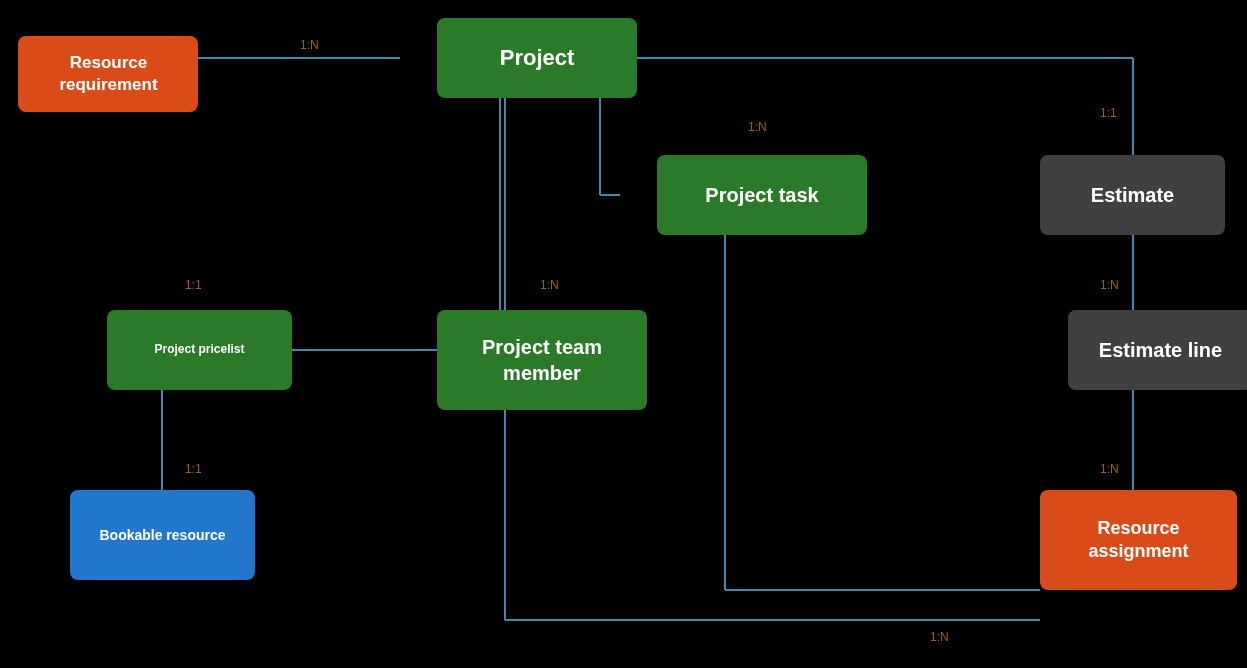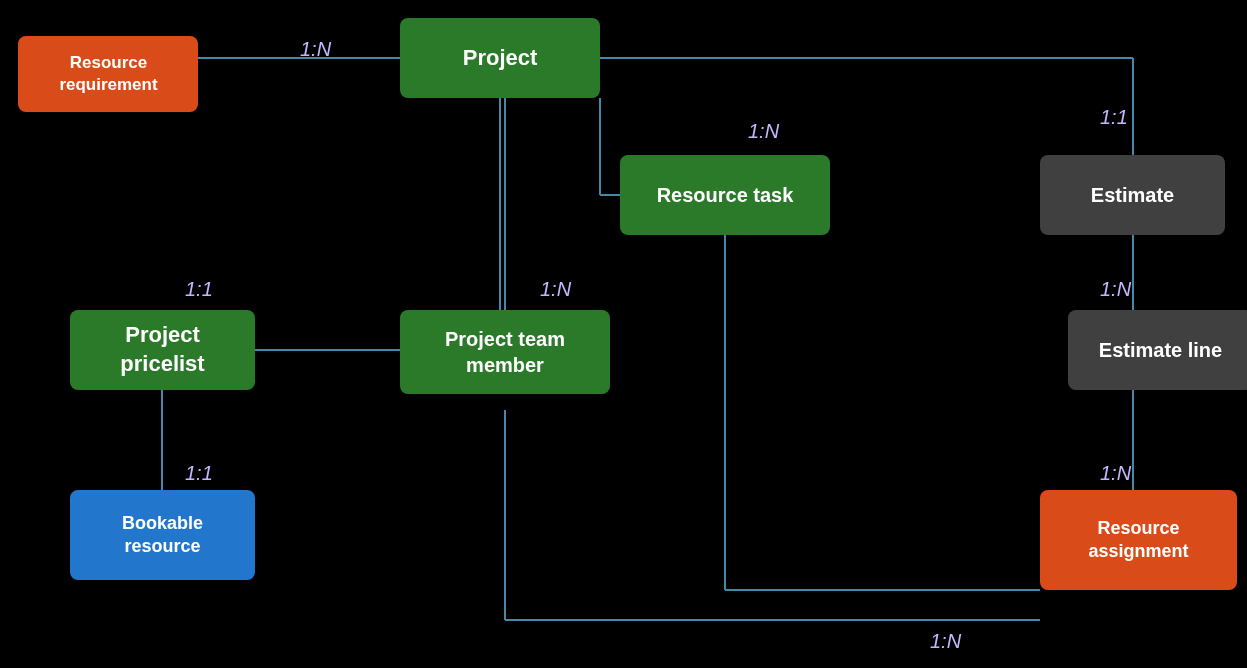--- a/index.html
+++ b/index.html
@@ -29,31 +29,30 @@
       display: flex;
       align-items: center;
       justify-content: center;
       text-align: center;
       color: #fff;
       font-size: 18px;
       font-weight: 600;
       padding: 10px 14px;
       line-height: 1.3;
     }
-    .node-green { background: #2a7a2a; }
+    .node-green { background: #2a7a2a; margin-left: 37px; }
     .node-orange { background: #d94c1a; }
     .node-magenta { background: #404040; }
     .node-blue { background: #2277cc; }
 
     .label {
       position: absolute;
-      color: #c4b5fd;
-      font-size: 20px;
+      color: #a16207;
+      font-size: 12px;
       font-weight: 400;
-      font-style: italic;
     }
   </style>
 </head>
 <body>
 
 <div class="diagram-container">
 
   <svg class="lines">
 
     <line x1="198" y1="58" x2="400" y2="58" stroke="#4488aa" stroke-width="2"></line>
@@ -84,40 +83,40 @@
 
   <div class="node node-orange" style="left:18px; top:36px; width:180px; height:76px; font-size:17px;padding-left:15px;">
     <span>Resource requirement</span>
   </div>
 
   <div class="node node-green" style="left:400px; top:18px; width:200px; height:80px; font-size:22px;">
     <span>Project</span>
   </div>
 
   <div class="node node-green" style="left:620px; top:155px; width:210px; height:80px; font-size:20px;">
-    <span>Resource task</span>
+    <span>Project task</span>
   </div>
 
   <div class="node node-magenta" style="left:1040px; top:155px; width:185px; height:80px; font-size:20px;">
     <span>Estimate</span>
   </div>
 
-  <div class="node node-green" style="left:70px; top:310px; width:185px; height:80px; font-size:22px;">
+  <div class="node node-green" style="left:70px; top:310px; width:185px; height:80px; font-size:12px;">
     <span>Project pricelist</span>
   </div>
 
-  <div class="node node-green" style="left:400px; top:310px; width:210px; height:84px; font-size:20px;">
+  <div class="node node-green" style="left:400px; top:310px; width:210px; height:100px; font-size:20px;">
     <span>Project team member</span>
   </div>
 
   <div class="node node-magenta" style="left:1040px; top:310px; width:185px; height:80px; font-size:20px;margin-left:28px;">
     <span>Estimate line</span>
   </div>
 
-  <div class="node node-blue" style="left:70px; top:490px; width:185px; height:90px; font-size:18px;">
+  <div class="node node-blue" style="left:70px; top:490px; width:185px; height:90px; font-size:14px;">
     <span>Bookable resource</span>
   </div>
 
   <div class="node node-orange" style="left:1040px; top:490px; width:197px; height:100px; font-size:18px;">
     <span>Resource assignment</span>
   </div>
 
   <div class="label" style="left:300px; top:38px;">1:N</div>
   <div class="label" style="left:748px; top:120px;">1:N</div>
   <div class="label" style="left:1100px; top:106px;">1:1</div>

